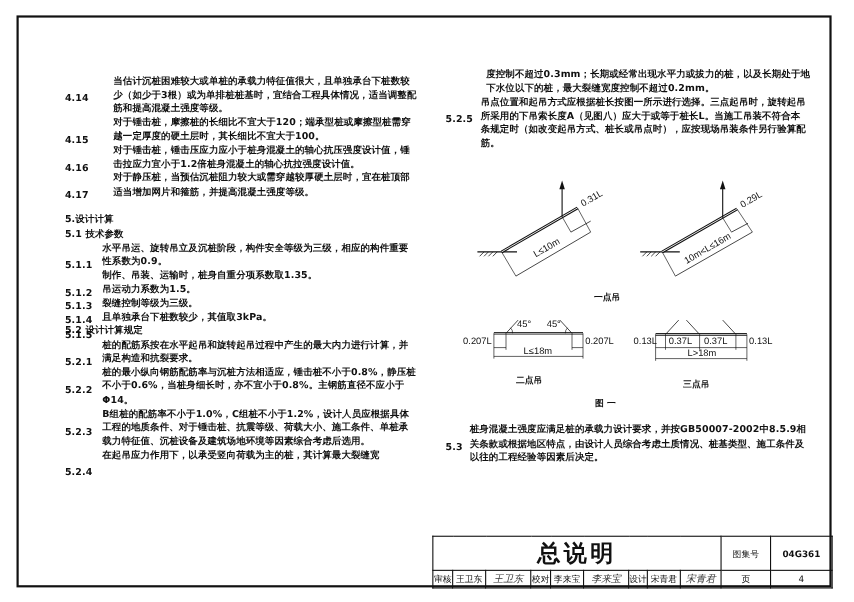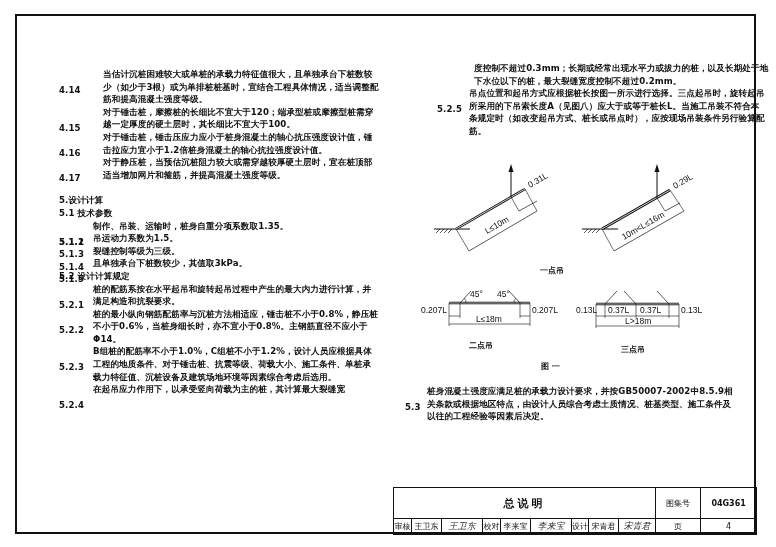--- a/index.html
+++ b/index.html
@@ -2,35 +2,35 @@
 <html><head>
   <meta charset="utf-8">
   <style>
     html, body { margin: 0; padding: 0; background: #ffffff; }
     body { width: 776px; height: 547px; position: relative; overflow: hidden;
            font-family: "DejaVu Sans", "Liberation Sans", sans-serif; color: #111; }
     .frame { position: absolute; left: 15px; top: 14px; width: 741px; height: 520px;
              border: 2px solid #111; box-sizing: border-box; }
     .col { position: absolute; font-size: 8.6px; line-height: 12.6px; font-weight: bold; letter-spacing: 0.1px; }
     .col-left { left: 59px; top: 68px; width: 320px; }
-    .col-right { left: 410px; top: 62px; width: 330px; margin-left: 32px; }
+    .col-right { left: 410px; top: 62px; width: 330px; }
     .item { position: relative; padding-left: 44px; }
     .item .num { position: absolute; left: 0; top: 16px; }
     .item.short { padding-left: 34px; }
     .item.h { padding-left: 0; }
     .gap { height: 13px; }
     .item.cont { padding-left: 32px; }
     svg.fig { position: absolute; left: 415px; top: 150px; }
     .fig text { font-family: "Liberation Sans", sans-serif; font-size: 8.5px; fill: #111; }
     .fig .cap { font-family: "DejaVu Sans", sans-serif; font-size: 8px; font-weight: bold; }
     .tb { position: absolute; left: 393px; top: 487px; width: 363px; height: 47px; }
     .tb table { border-collapse: collapse; width: 100%; height: 100%; table-layout: fixed; }
     .tb td { border: 1px solid #111; font-size: 8px; font-weight: normal; text-align: center;
              padding: 0; white-space: nowrap; overflow: hidden; }
-    .tb .title { font-size: 11px; letter-spacing: 3px; font-weight: bold; }
+    .tb .title { font-size: 21px; letter-spacing: 3px; font-weight: bold; }
     .tb .sig { font-family: "DejaVu Serif", serif; font-style: italic; font-weight: normal; font-size: 9px; color: #333; }
   </style>
 </head>
 <body>
 
 <div class="frame"></div>
 
 <div class="col col-left">
   <div class="item">
     <span class="num">4.14</span>
@@ -46,20 +46,21 @@
   </div>
   <div class="item">
     <span class="num">4.17</span>
     <span>对于静压桩，当预估沉桩阻力较大或需穿越较厚硬土层时，宜在桩顶部适当增加网片和箍筋，并提高混凝土强度等级。</span>
   </div>
   <div class="gap"></div>
   <div class="item h">5.设计计算</div>
   <div class="item h">5.1 技术参数</div>
   <div class="item short">
     <span class="num">5.1.1</span>
+    <span>水平吊运、旋转吊立及沉桩阶段，构件安全等级为三级，相应的构件重要性系数为0.9。</span>
   </div>
   <div class="item short">
     <span class="num">5.1.2</span>
     <span>制作、吊装、运输时，桩身自重分项系数取1.35。</span>
   </div>
   <div class="item short">
     <span class="num">5.1.3</span>
     <span>吊运动力系数为1.5。</span>
   </div>
   <div class="item short">

